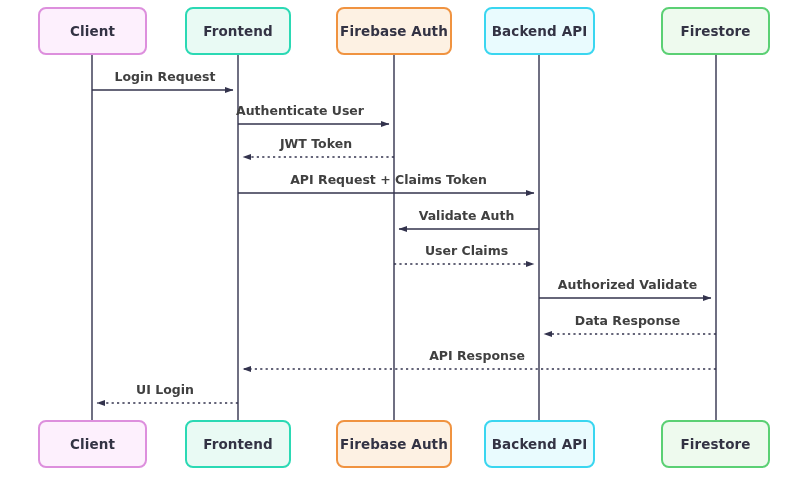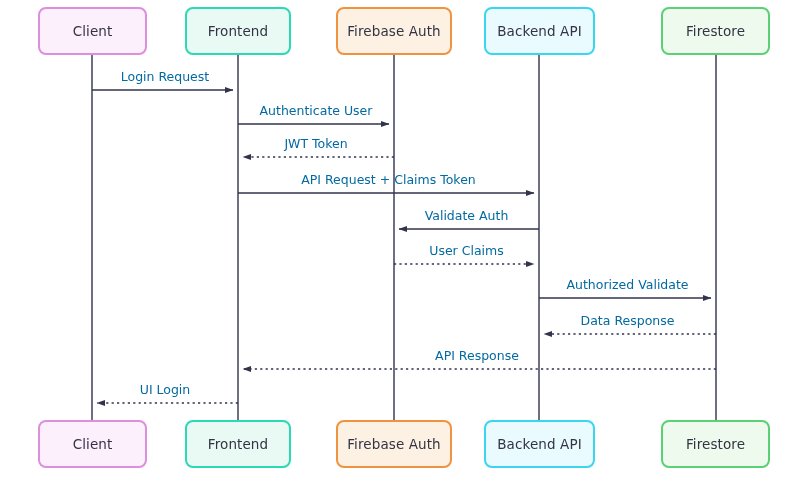--- a/index.html
+++ b/index.html
@@ -9,20 +9,21 @@
   }
   body {
     font-family: "DejaVu Sans", "Liberation Sans", sans-serif;
   }
   #diagram-root {
     position: relative;
     width: 806px;
     height: 497px;
     background: #ffffff;
     overflow: hidden;
+    font-weight: bold;
   }
   .svg-layer {
     position: absolute;
     left: 0;
     top: 0;
     width: 806px;
     height: 497px;
   }
   .actor-box {
     position: absolute;
@@ -37,21 +38,21 @@
   .actor-label {
     font-size: 13.5px;
     color: #333344;
     letter-spacing: 0.1px;
     white-space: nowrap;
     font-family: "DejaVu Sans", "Liberation Sans", sans-serif;
   }
   .msg-label {
     position: absolute;
     font-size: 12.5px;
-    color: #0369a1;
+    color: #404040;
     white-space: nowrap;
     transform: translate(-50%, -100%);
     font-family: "DejaVu Sans", "Liberation Sans", sans-serif;
   }
   .lifeline {
     stroke: #4b4b63;
     stroke-width: 1.6;
   }
   .msg-line-solid {
     stroke: #33334d;
@@ -130,21 +131,21 @@
       </div>
       <div class="actor-box" style="left: 484px; top: 420px; width: 111px; height: 48px; background: rgb(233, 251, 254); border-color: rgb(58, 214, 240);">
         <span class="actor-label">Backend API</span>
       </div>
       <div class="actor-box" style="left: 661px; top: 420px; width: 109px; height: 48px; background: rgb(238, 250, 238); border-color: rgb(91, 208, 116);">
         <span class="actor-label">Firestore</span>
       </div>
     </div>
   <div id="labels-layer">
       <div class="msg-label" style="left: 165px; top: 84px;">Login Request</div>
-      <div class="msg-label" style="left: 316px; top: 118px;">Authenticate User</div>
+      <div class="msg-label" style="left: 300px; top: 118px;">Authenticate User</div>
       <div class="msg-label" style="left: 316px; top: 151px;">JWT Token</div>
       <div class="msg-label" style="left: 388.5px; top: 187px;">API Request + Claims Token</div>
       <div class="msg-label" style="left: 466.5px; top: 223px;">Validate Auth</div>
       <div class="msg-label" style="left: 466.5px; top: 258px;">User Claims</div>
       <div class="msg-label" style="left: 627.5px; top: 292px;">Authorized Validate</div>
       <div class="msg-label" style="left: 627.5px; top: 328px;">Data Response</div>
       <div class="msg-label" style="left: 477px; top: 363px;">API Response</div>
       <div class="msg-label" style="left: 165px; top: 397px;">UI Login</div>
     </div>
 

